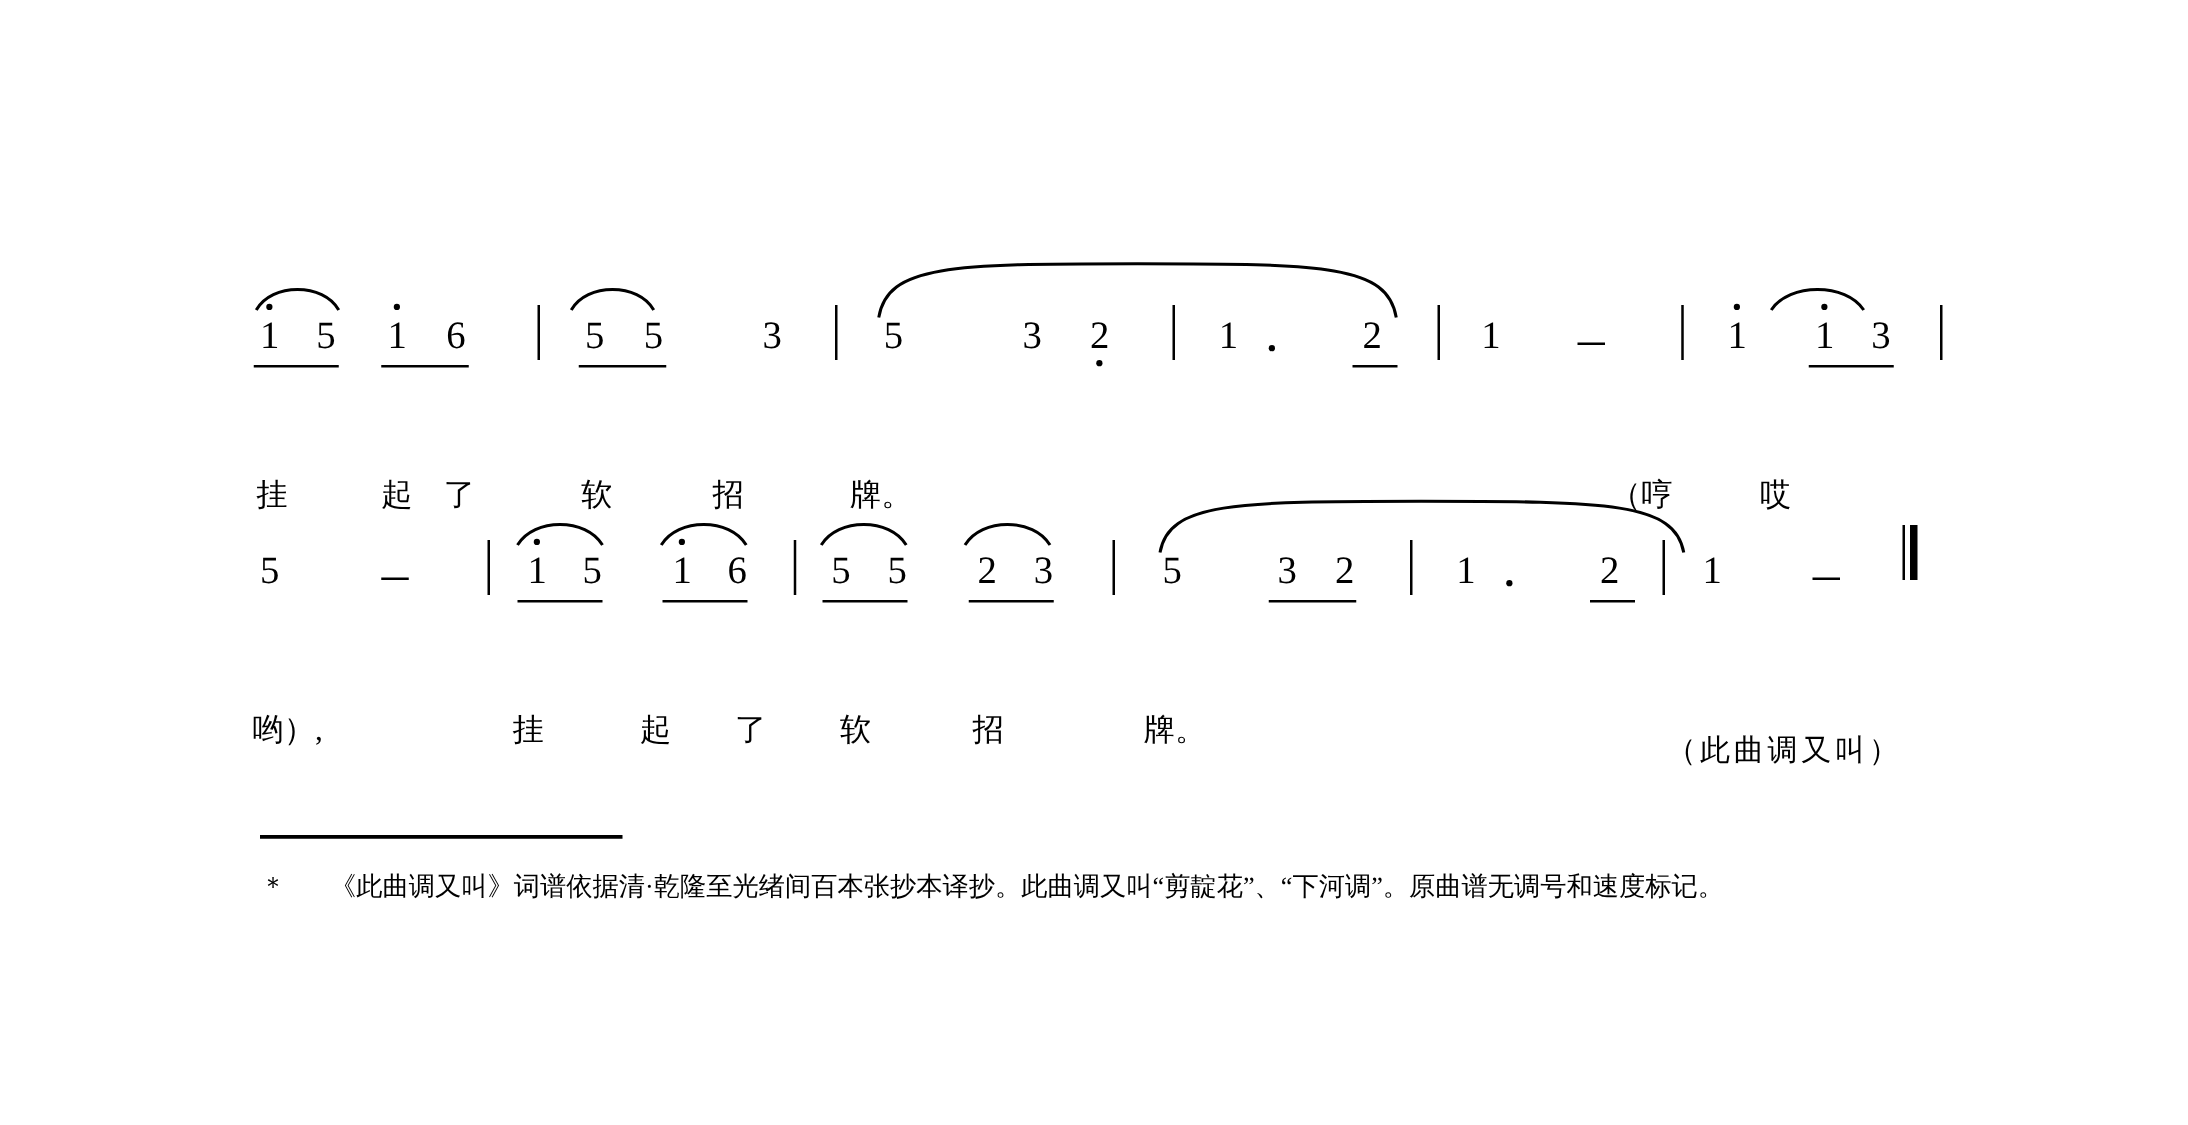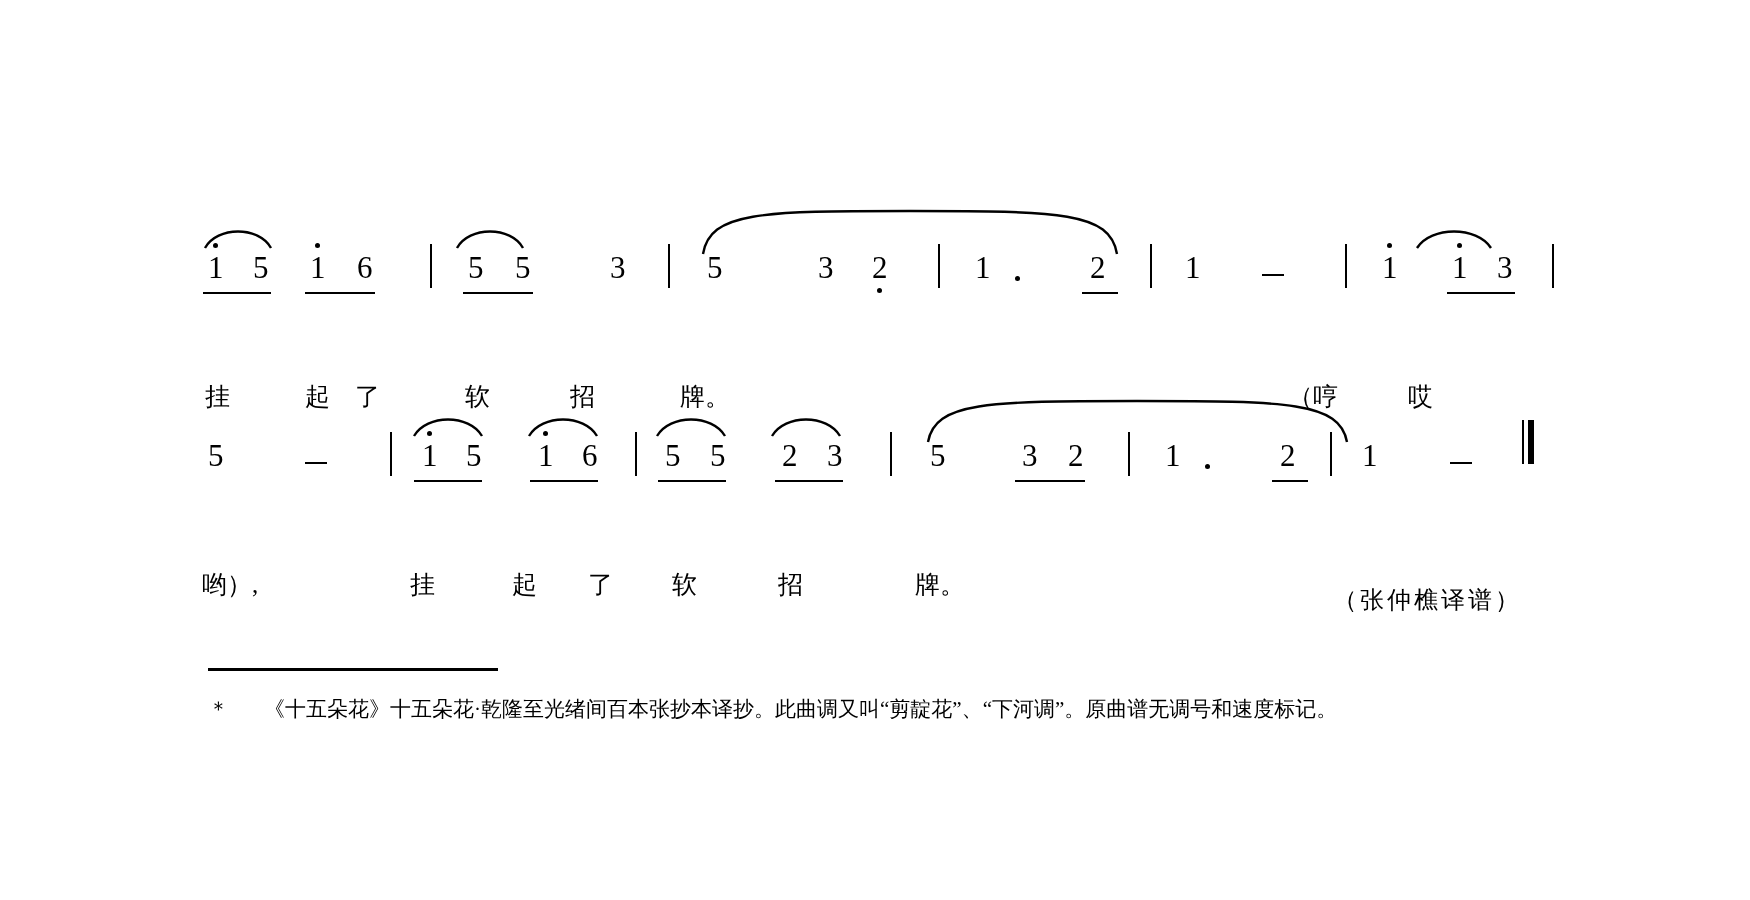--- a/index.html
+++ b/index.html
@@ -315,18 +315,18 @@
       <span class="lyric" style="left:202px; top:82px;">哟）,</span>
       <span class="lyric" style="left:410px; top:82px;">挂</span>
       <span class="lyric" style="left:512px; top:82px;">起</span>
       <span class="lyric" style="left:588px; top:82px;">了</span>
       <span class="lyric" style="left:672px; top:82px;">软</span>
       <span class="lyric" style="left:778px; top:82px;">招</span>
       <span class="lyric" style="left:915px; top:82px;">牌。</span>
     </div>
   </div>
 
-  <div class="credit">（张仲樵译谱）</div>
+  <div class="credit">（此曲调又叫）</div>
 
   <div class="footnote-rule"></div>
-  <div class="footnote"><span class="star">＊</span><span>《十五朵花》十五朵花·乾隆至光绪间百本张抄本译抄。此曲调又叫“剪靛花”、“下河调”。原曲谱无调号和速度标记。</span></div>
+  <div class="footnote"><span class="star">＊</span><span>《此曲调又叫》词谱依据清·乾隆至光绪间百本张抄本译抄。此曲调又叫“剪靛花”、“下河调”。原曲谱无调号和速度标记。</span></div>
 
 </div>
 
 </body></html>

